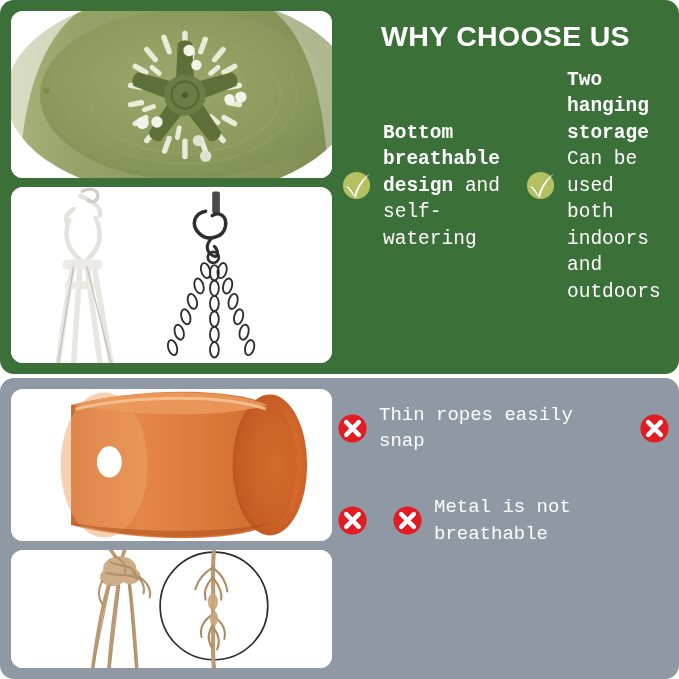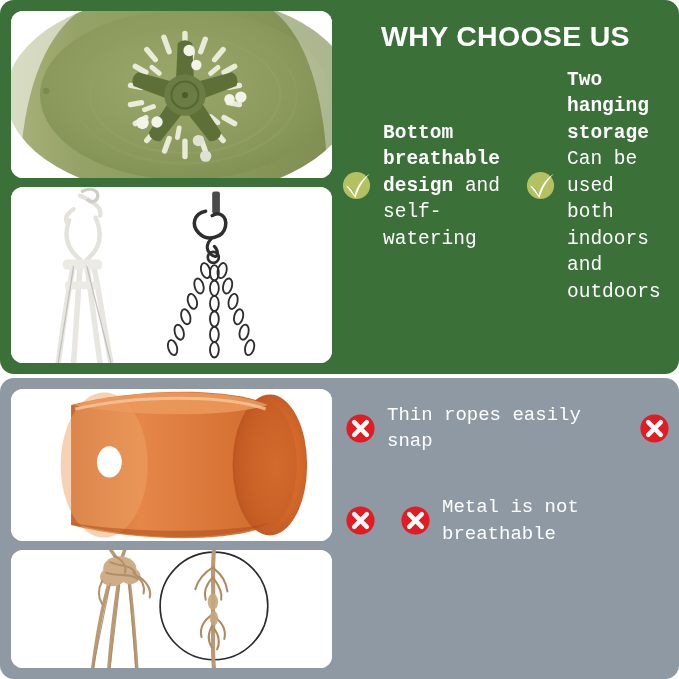--- a/index.html
+++ b/index.html
@@ -66,21 +66,21 @@
   
   .content-col {
     flex: 1 1 auto;
     box-sizing: border-box;
     position: relative;
   }
   .pros-content {
     padding: 16px 8px 10px 8px;
   }
   .cons-content {
-    padding: 24px 8px 10px 12px;
+    padding: 24px 8px 10px 4px;
     border-radius: 9px;
   }
 
   .heading {
     color: #ffffff;
     font-size: 28.5px;
     font-weight: bold;
     letter-spacing: 0.3px;
     text-align: center;
     margin: 6px 0 16px 0;

